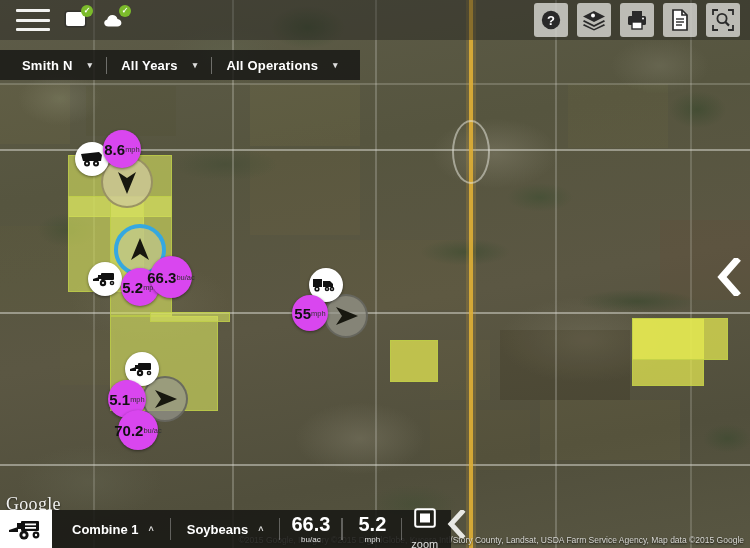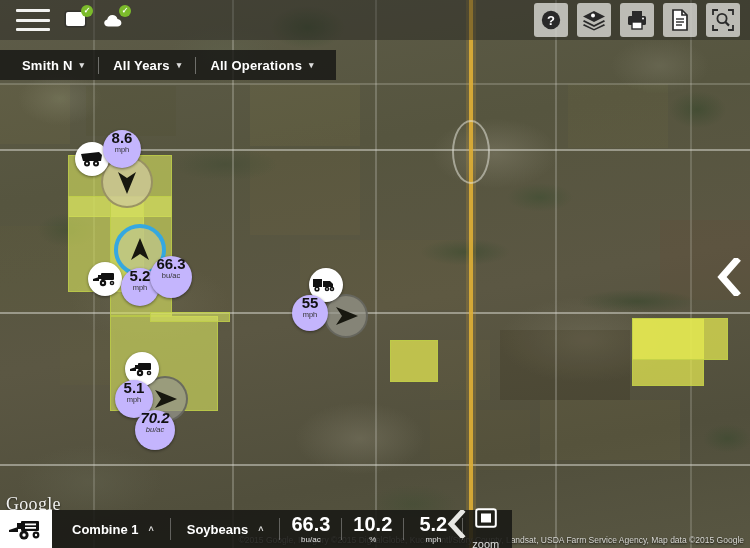--- a/index.html
+++ b/index.html
@@ -106,35 +106,35 @@
   
   #filterbar {
     position: absolute; top: 50px; left: 0;
     height: 30px;
     background: rgba(22,22,20,.82);
     display: flex; align-items: center;
     padding: 0 14px;
     color: #fff;
   }
   .filter-item {
-    display: flex; align-items: center; gap: 7px;
+    display: flex; align-items: center; gap: 15px;
     font-size: 13px; font-weight: bold; letter-spacing: .2px;
     padding: 0 8px; cursor: pointer; white-space: nowrap;
   }
   .filter-sep { width: 1px; height: 17px; background: rgba(255,255,255,.35); margin: 0 6px; }
   .caret { font-size: 9px; opacity: .85; }
 
   
   .marker-group { position: absolute; }
   .pill {
     position: absolute;
     border-radius: 50%;
-    background: #c4b5fd;
-    display: flex; flex-direction: column;
-    align-items: center; justify-content: flex-start;
+    background: #d946ef;
+    display: flex; 
+    align-items: center; justify-content: center;
     color: #111;
     box-shadow: 0 1px 3px rgba(0,0,0,.45);
     cursor: pointer;
   }
   .pill .val { font-size: 15px; font-weight: bold; line-height: 1; }
   .pill .unit { font-size: 7.5px; line-height: 1; margin-top: 1px; color: #333; }
   .icon-pill {
     position: absolute; width: 34px; height: 34px; border-radius: 50%;
     background: #fff; display: flex; align-items: center; justify-content: center;
     box-shadow: 0 1px 3px rgba(0,0,0,.45); cursor: pointer;
@@ -348,25 +348,25 @@
         <svg width="24" height="16" viewBox="0 0 24 16">
           <rect x="8" y="2" width="13" height="7" rx="1" fill="#111"></rect>
           <rect x="5" y="4" width="4" height="4" fill="#111"></rect>
           <path d="M0 8 L6 6 L6 10 L0 10 Z" fill="#111"></path>
           <circle cx="10" cy="12" r="3.2" fill="#111"></circle>
           <circle cx="19" cy="12" r="2.3" fill="#111"></circle>
           <circle cx="10" cy="12" r="1.1" fill="#fff"></circle>
           <circle cx="19" cy="12" r="0.8" fill="#fff"></circle>
         </svg>
       </div>
-      <div class="pill" style="left:7px;top:28px;width:38px;height:38px;">
+      <div class="pill" style="left:0;top:28px;width:38px;height:38px;">
         <span class="val">5.1</span>
         <span class="unit">mph</span>
       </div>
-      <div class="pill" style="left:27px;top:58px;width:40px;height:40px;font-style:italic;">
+      <div class="pill" style="left:10px;top:58px;width:40px;height:40px;">
         <span class="val">70.2</span>
         <span class="unit">bu/ac</span>
       </div>
     </div>
 
     <div class="edge-chevron">
       <svg width="26" height="38" viewBox="0 0 26 38">
         <path d="M20 3 L6 19 L20 35" stroke="#fff" stroke-width="7" fill="none" stroke-linecap="square" stroke-linejoin="miter"></path>
       </svg>
     </div>
@@ -485,24 +485,20 @@
       <div class="bb-sel">
         <span>Soybeans</span>
         <span class="caret">˄</span>
       </div>
       <div class="bb-sep"></div>
       <div class="stat">
         <span class="v">66.3</span>
         <span class="u">bu/ac</span>
       </div>
       <div class="bb-sep"></div>
-      <div class="stat">
-        <span class="v">10.2</span>
-        <span class="u">%</span>
-      </div>
       <div class="bb-sep"></div>
       <div class="stat">
         <span class="v">5.2</span>
         <span class="u">mph</span>
       </div>
       <div class="bb-sep"></div>
       <div class="zoom-btn">
         <svg width="22" height="20" viewBox="0 0 22 20">
           <rect x="1.2" y="1.2" width="19.6" height="17.6" rx="2" fill="none" stroke="#fff" stroke-width="2"></rect>
           <rect x="6" y="5.5" width="10" height="9" fill="#fff"></rect>

